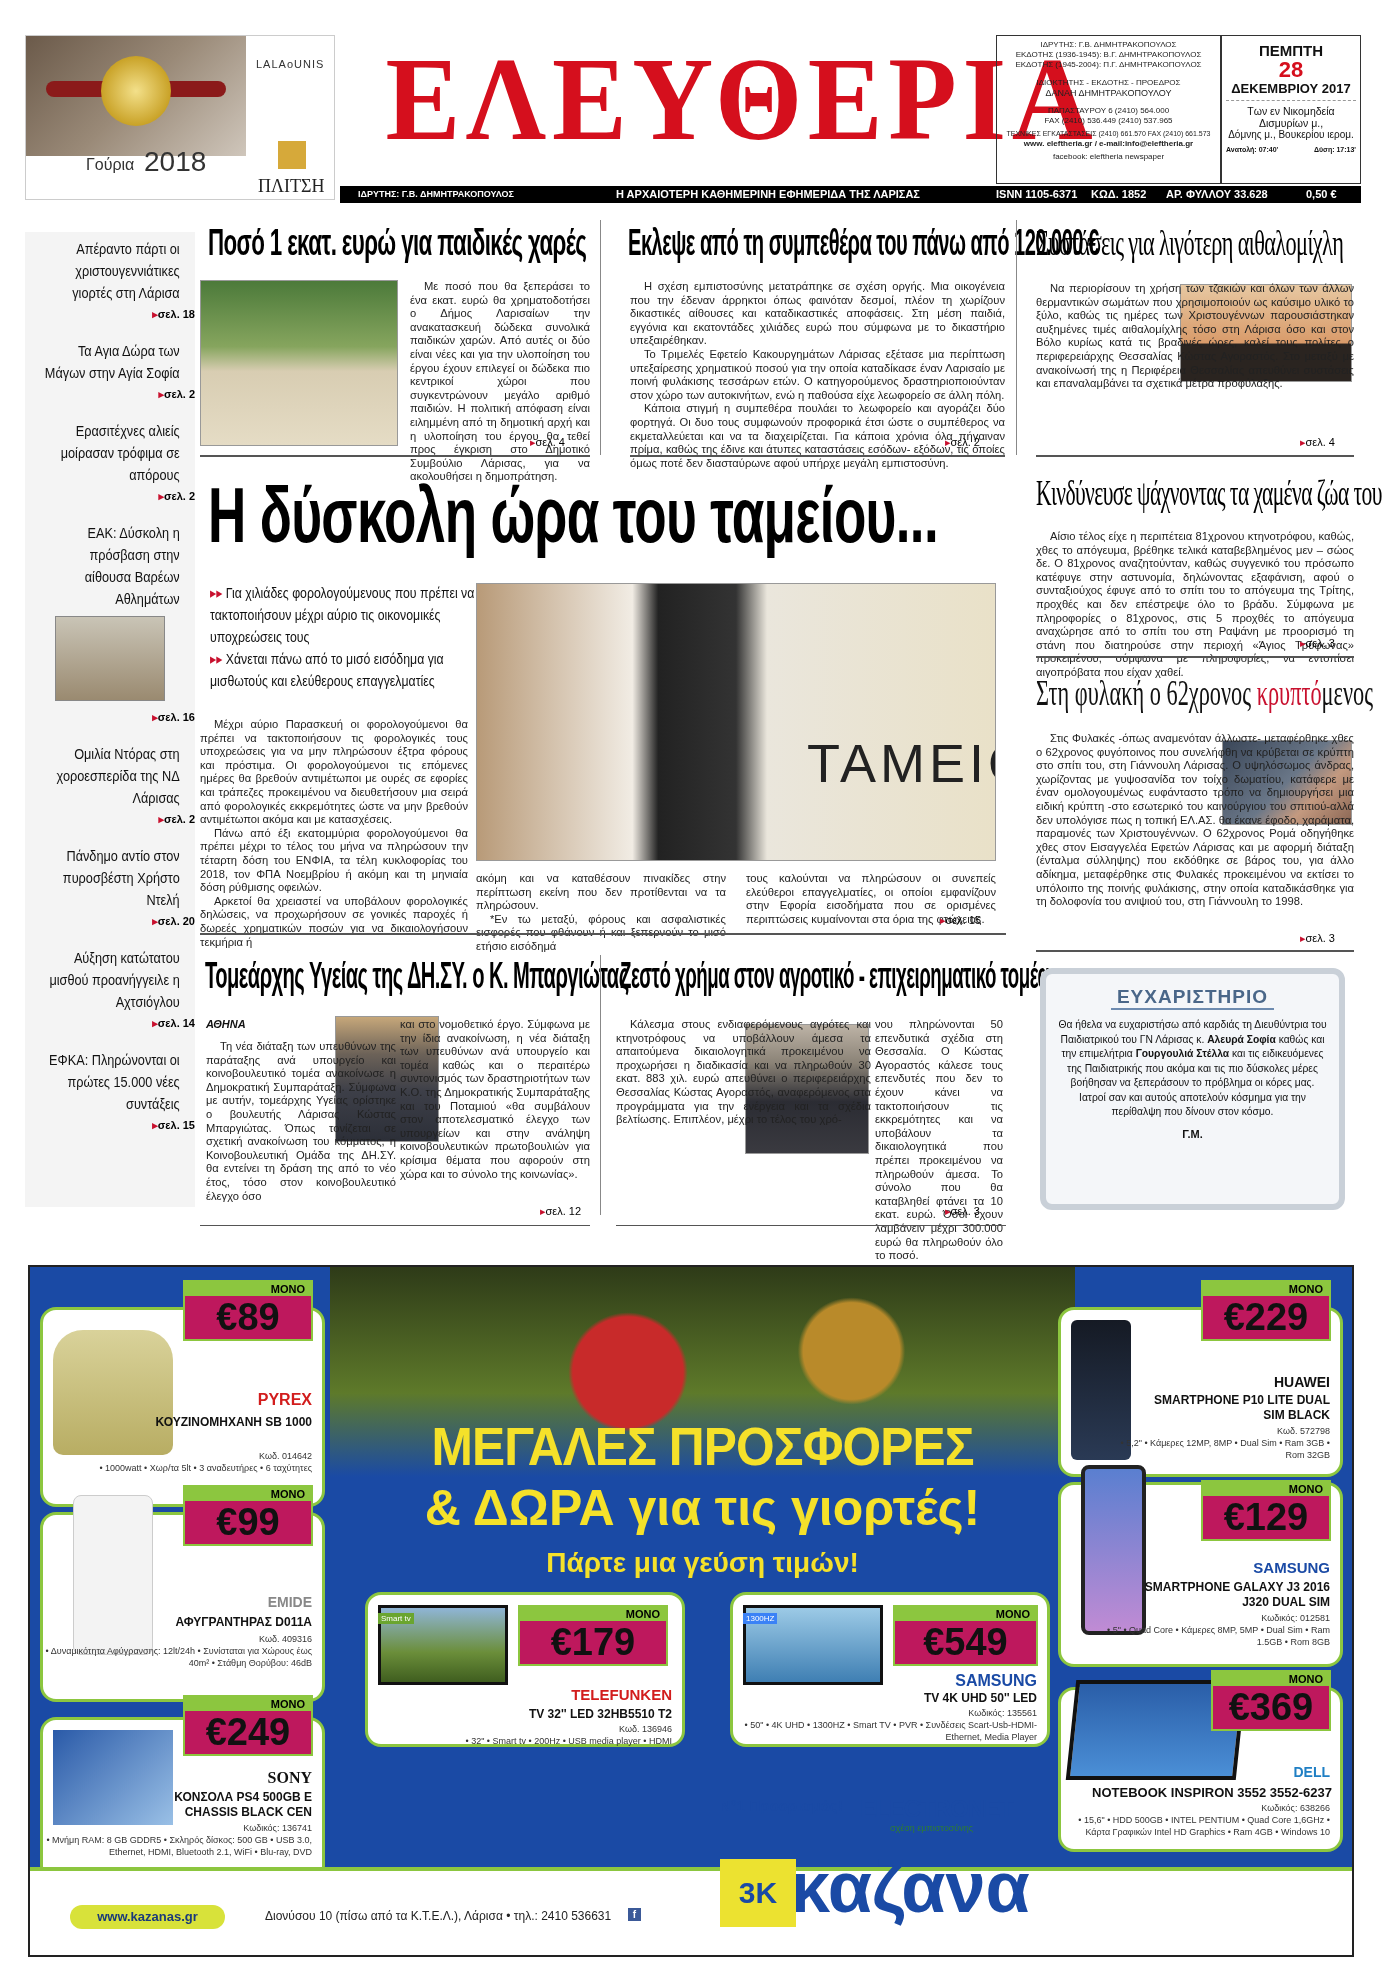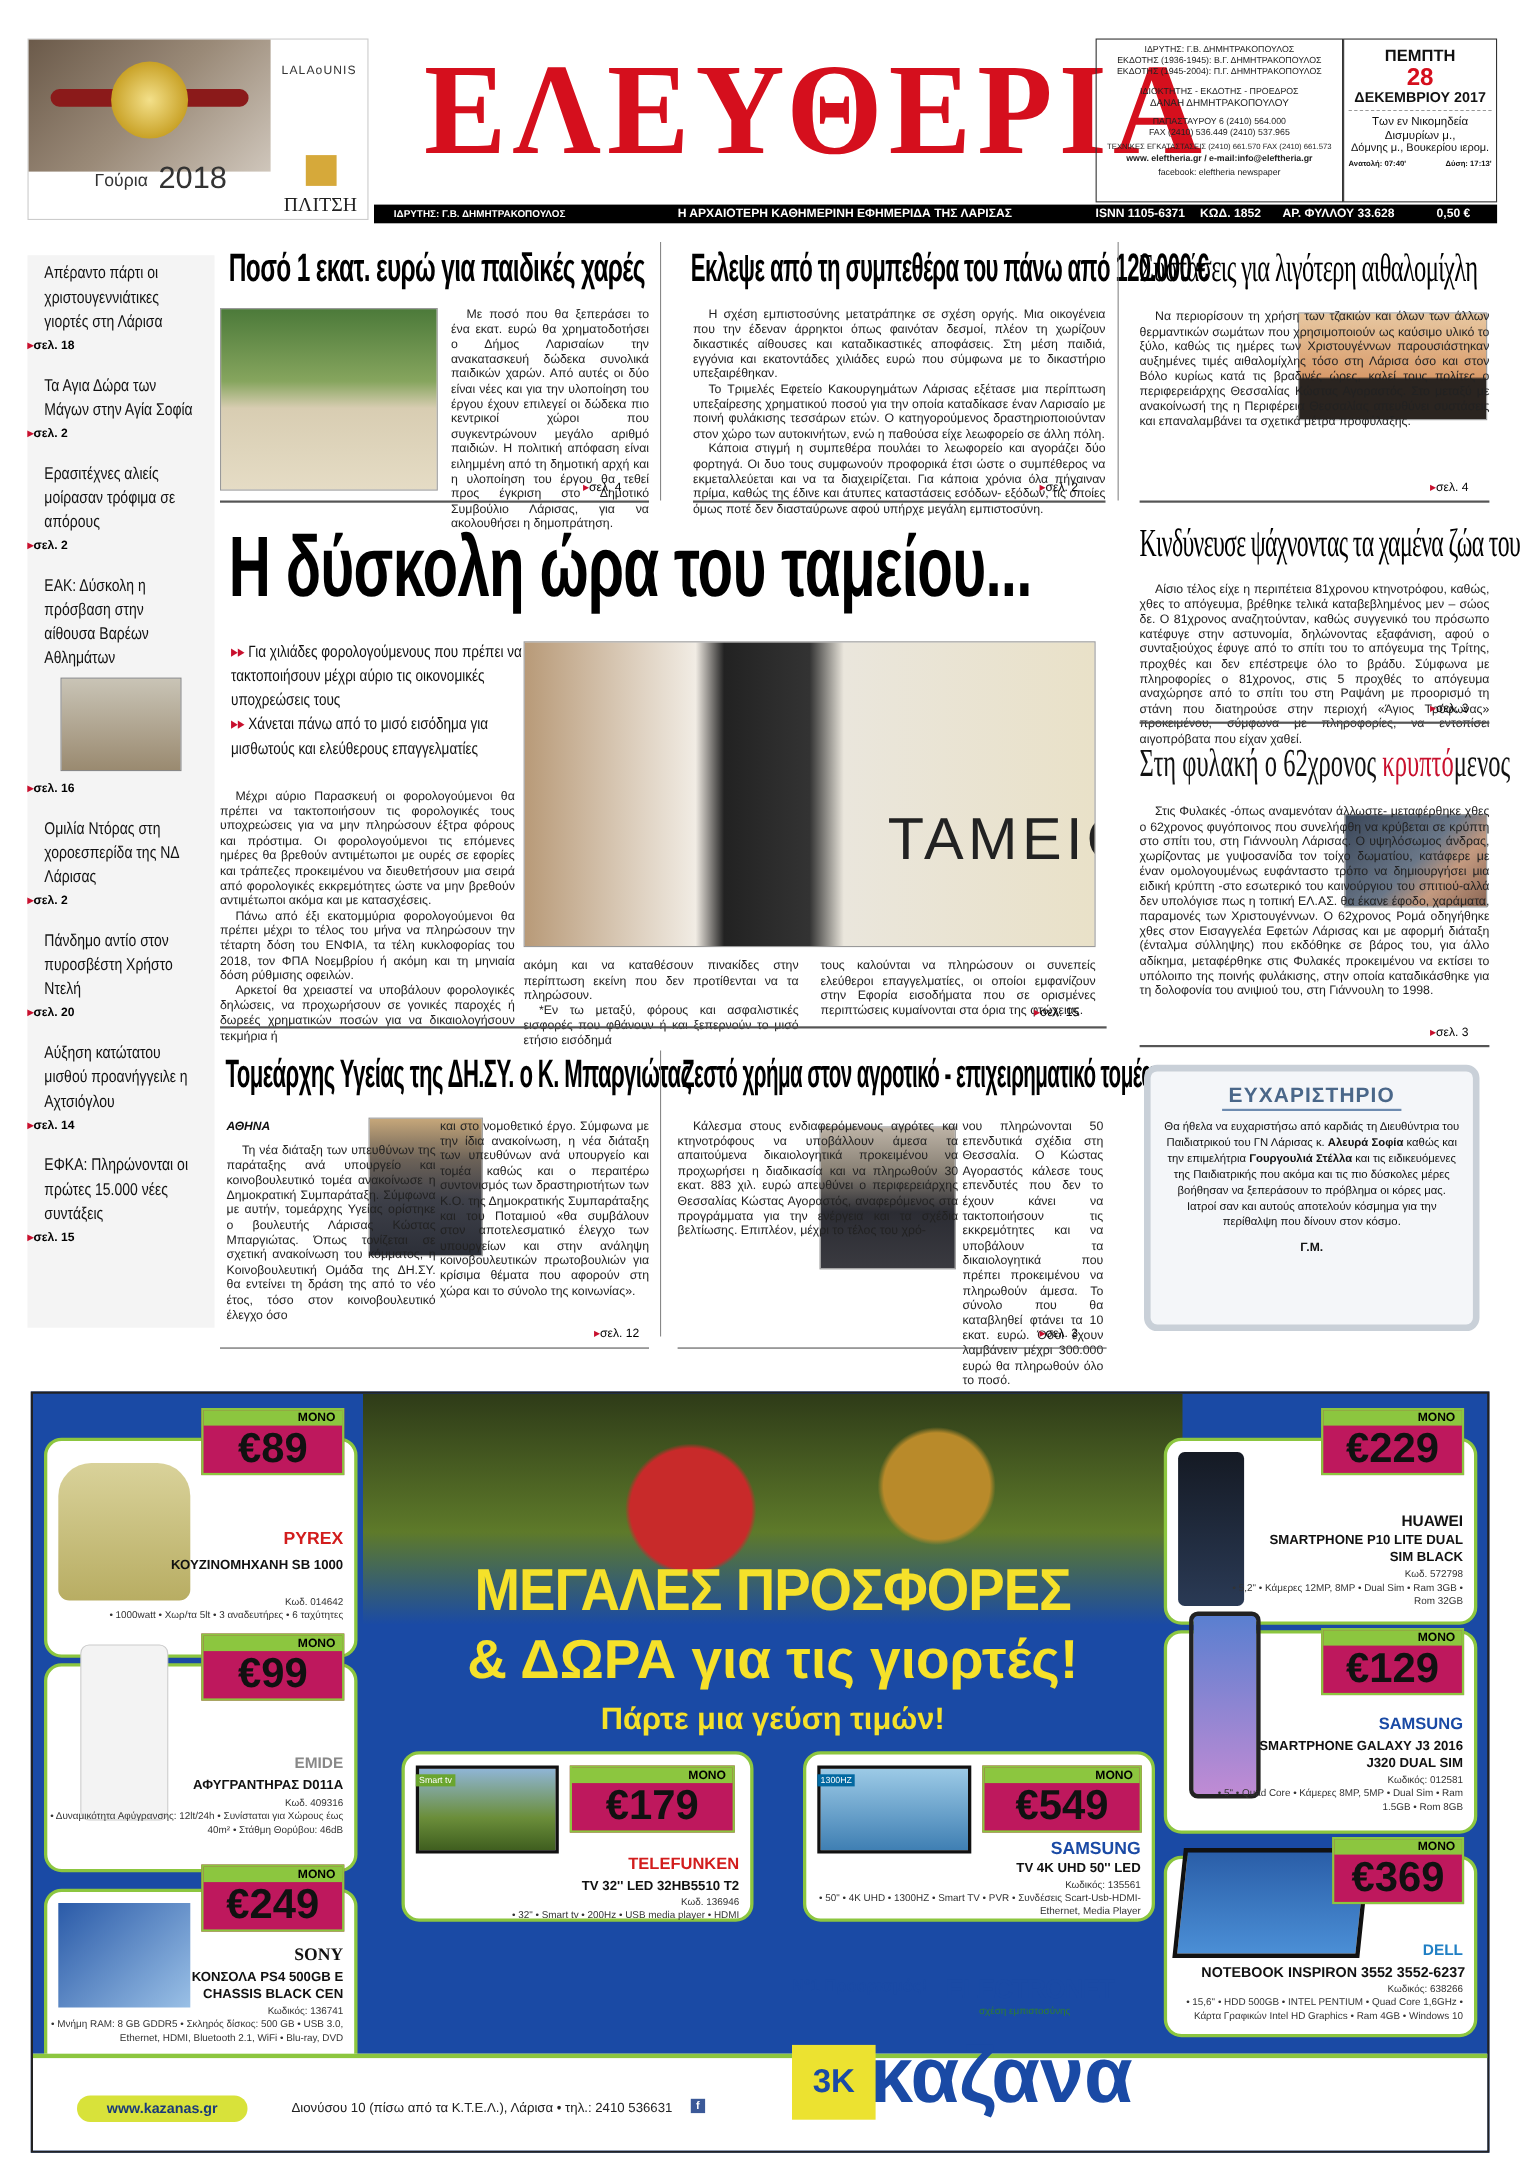--- a/index.html
+++ b/index.html
@@ -13,21 +13,21 @@
 .sel:before{content:"\25B8 ";color:#c8102e}
 .rule{position:absolute;height:2px;background:#555}
 .vrule{position:absolute;width:1px;background:#888}
 .photo{position:absolute;border:1px solid #999;overflow:hidden}
 
 #logo{left:370px;top:40px;width:615px;height:120px;color:#d50f1d;font-family:"Liberation Serif",serif;font-weight:bold;font-size:118px;letter-spacing:6px;line-height:120px;text-align:center;transform:scaleX(.95)}
 .info{font-size:8px;line-height:10px;text-align:center;color:#222}
 .bar{background:#000;color:#fff;font-weight:bold;font-size:11px;height:17px;line-height:17px}
 
 #sidebar{left:25px;top:232px;width:170px;height:975px;background:#f4f4f4}
-.side-item{text-align:left;margin-bottom:18px}
+.side-item{text-align:right;margin-bottom:18px}
 .side-item .t{font-size:15.5px;line-height:22px;color:#111;font-family:"Liberation Sans",sans-serif;transform:scaleX(.82);display:block}
 .side-item .s{font-size:11px;font-weight:bold}
 
 #ad{left:28px;top:1265px;width:1326px;height:692px;background:#1a4aa5;border:2px solid #222;overflow:hidden}
 .card{position:absolute;background:#fff;border:3px solid #8cc63f;border-radius:16px}
 .price{position:absolute;background:#be185d;border:2px solid #8cc63f;font-weight:bold;font-size:38px;color:#111;text-align:center}
 .price .mono{display:block;background:#8cc63f;color:#000;font-size:11px;line-height:14px;text-align:right;padding-right:6px}
 .pname{position:absolute;text-align:right;font-weight:bold;font-size:12px;line-height:15px;color:#111}
 .pspec{position:absolute;text-align:right;font-size:9px;line-height:12px;color:#333}
 </style>
@@ -223,21 +223,21 @@
     <div class="price" style="left:150px;top:10px;width:150px"><span class="mono">ΜΟΝΟ</span><span>€179</span></div>
     <div class="pname" style="right:10px;top:92px;color:#d21d1d;font-size:15px">TELEFUNKEN</div>
     <div class="pname" style="right:10px;top:112px">TV 32'' LED 32HB5510 T2</div>
     <div class="pspec" style="right:10px;top:128px;width:300px">
         <div>Κωδ. 136946</div>
         <div>• 32" • Smart tv • 200Hz • USB media player • HDMI</div>
       </div>
   </div>
   <div class="card" style="left:700px;top:325px;width:320px;height:155px">
     <div class="abs" style="left:10px;top:10px;width:140px;height:80px;background:linear-gradient(#9ccae6,#3f7fb3);border:3px solid #111"></div>
-    <div class="abs" style="left:10px;top:18px;background:#0369a1;color:#fff;font-size:8px;padding:1px 3px">1300HZ</div>
+    <div class="abs" style="left:10px;top:18px;background:#3b82f6;color:#fff;font-size:8px;padding:1px 3px">1300HZ</div>
     <div class="price" style="left:160px;top:10px;width:145px"><span class="mono">ΜΟΝΟ</span><span>€549</span></div>
     <div class="pname" style="right:10px;top:78px;color:#1a4aa5;font-size:16px">SAMSUNG</div>
     <div class="pname" style="right:10px;top:96px">TV 4K UHD 50'' LED</div>
     <div class="pspec" style="right:10px;top:112px;width:300px">
         <div>Κωδικός: 135561</div>
         <div>• 50" • 4K UHD • 1300HZ • Smart TV • PVR • Συνδέσεις Scart-Usb-HDMI-Ethernet, Media Player</div>
       </div>
   </div>
 
   <div class="card" style="left:1028px;top:40px;width:285px;height:170px">

